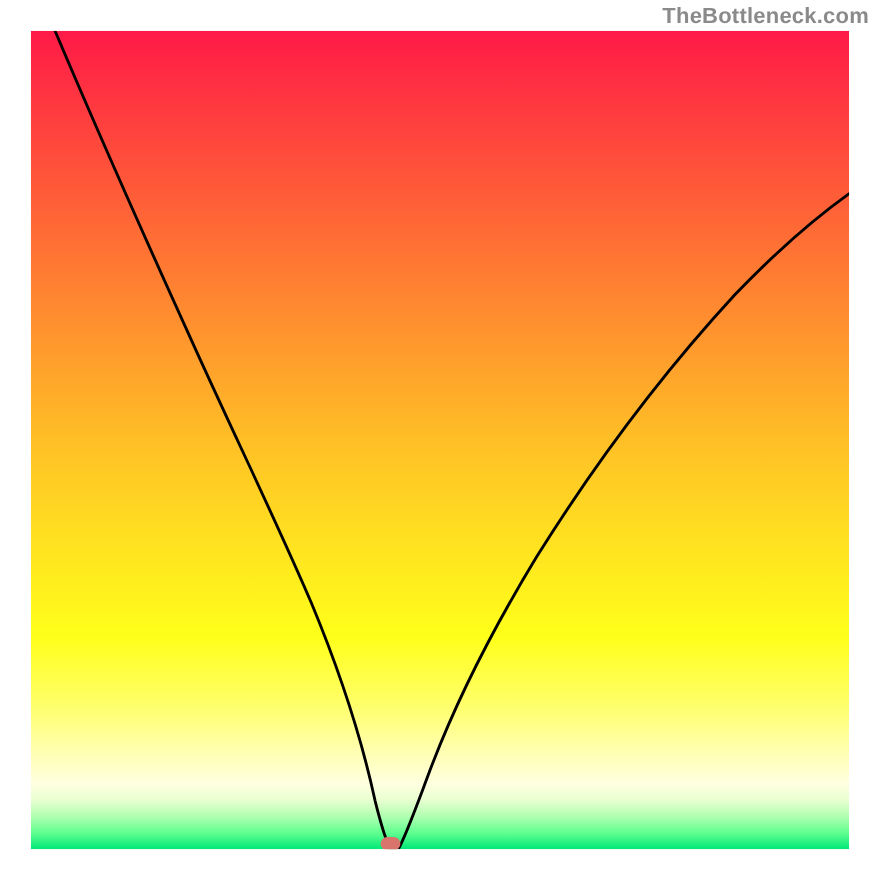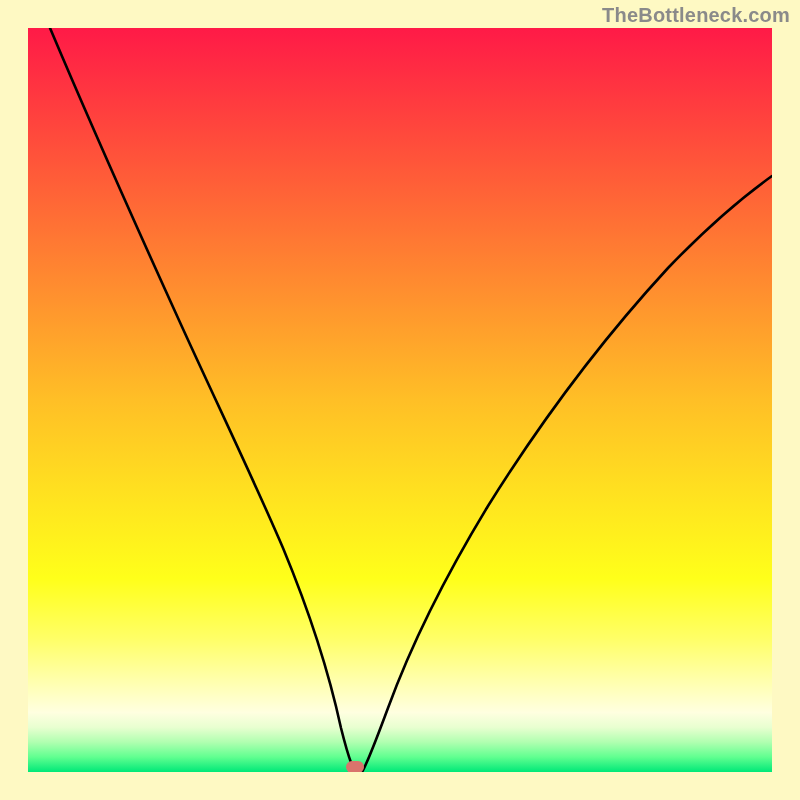--- a/index.html
+++ b/index.html
@@ -10,21 +10,21 @@
     background: #000;
     overflow: hidden;
     font-family: Arial, Helvetica, sans-serif;
   }
   .frame {
     position: absolute;
     top: 0;
     left: 0;
     width: 800px;
     height: 800px;
-    background: #fef9c3;
+    background: #ffffff;
   }
   .plot {
     position: absolute;
     top: 28px;
     left: 28px;
     width: 744px;
     height: 744px;
     overflow: hidden;
   }
   .gradient {

